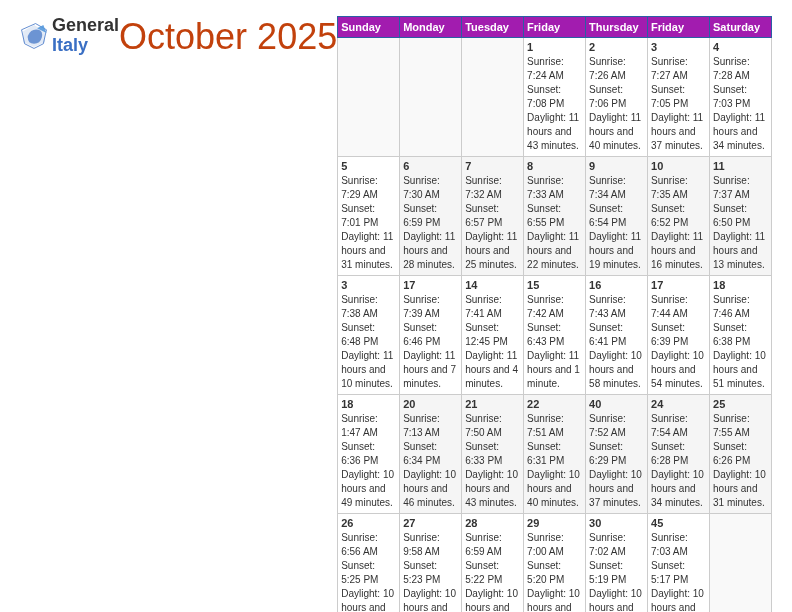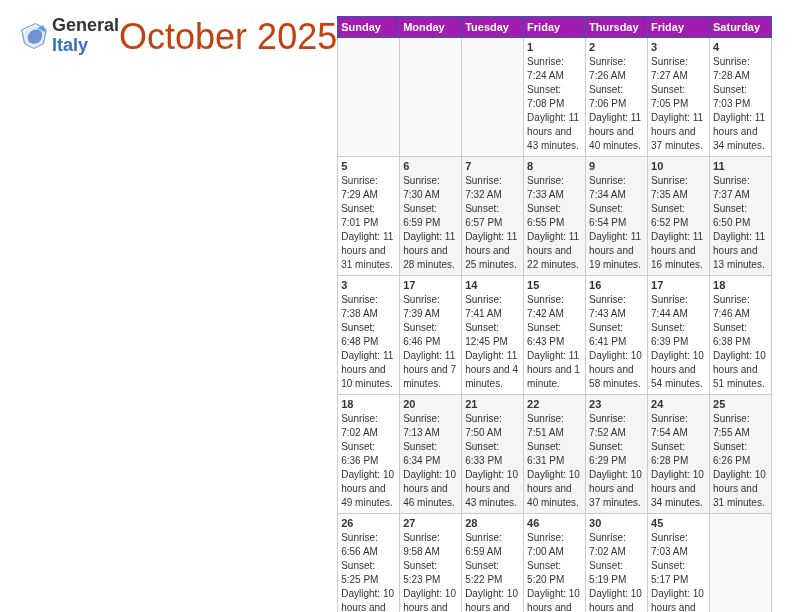--- a/index.html
+++ b/index.html
@@ -263,21 +263,21 @@
             <span class="day-num">18</span>
             <div class="day-info">Sunrise: 7:46 AM
 Sunset: 6:38 PM
 Daylight: 10 hours
 and 51 minutes.</div>
           </td>
         </tr>
         <tr>
           <td>
             <span class="day-num">18</span>
-            <div class="day-info">Sunrise: 7:02 AM
+            <div class="day-info">Sunrise: 1:47 AM
 Sunset: 6:36 PM
 Daylight: 10 hours
 and 49 minutes.</div>
           </td>
           <td>
             <span class="day-num">20</span>
             <div class="day-info">Sunrise: 7:13 AM
 Sunset: 6:34 PM
 Daylight: 10 hours
 and 46 minutes.</div>
@@ -290,21 +290,21 @@
 and 43 minutes.</div>
           </td>
           <td>
             <span class="day-num">22</span>
             <div class="day-info">Sunrise: 7:51 AM
 Sunset: 6:31 PM
 Daylight: 10 hours
 and 40 minutes.</div>
           </td>
           <td>
-            <span class="day-num">23</span>
+            <span class="day-num">40</span>
             <div class="day-info">Sunrise: 7:52 AM
 Sunset: 6:29 PM
 Daylight: 10 hours
 and 37 minutes.</div>
           </td>
           <td>
             <span class="day-num">24</span>
             <div class="day-info">Sunrise: 7:54 AM
 Sunset: 6:28 PM
 Daylight: 10 hours
@@ -334,21 +334,21 @@
 and 25 minutes.</div>
           </td>
           <td>
             <span class="day-num">28</span>
             <div class="day-info">Sunrise: 6:59 AM
 Sunset: 5:22 PM
 Daylight: 10 hours
 and 22 minutes.</div>
           </td>
           <td>
-            <span class="day-num">46</span>
+            <span class="day-num">29</span>
             <div class="day-info">Sunrise: 7:00 AM
 Sunset: 5:20 PM
 Daylight: 10 hours
 and 19 minutes.</div>
           </td>
           <td>
             <span class="day-num">30</span>
             <div class="day-info">Sunrise: 7:02 AM
 Sunset: 5:19 PM
 Daylight: 10 hours

